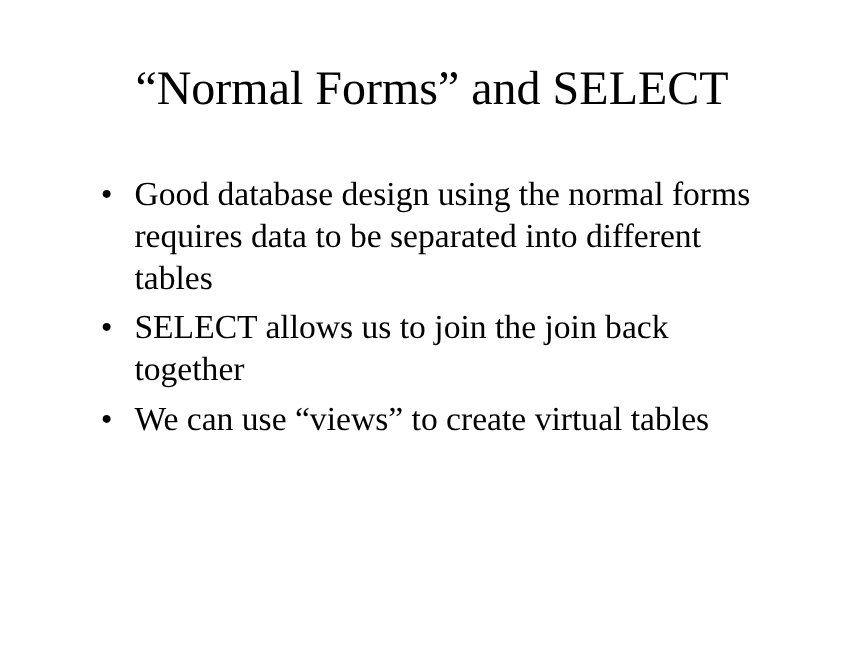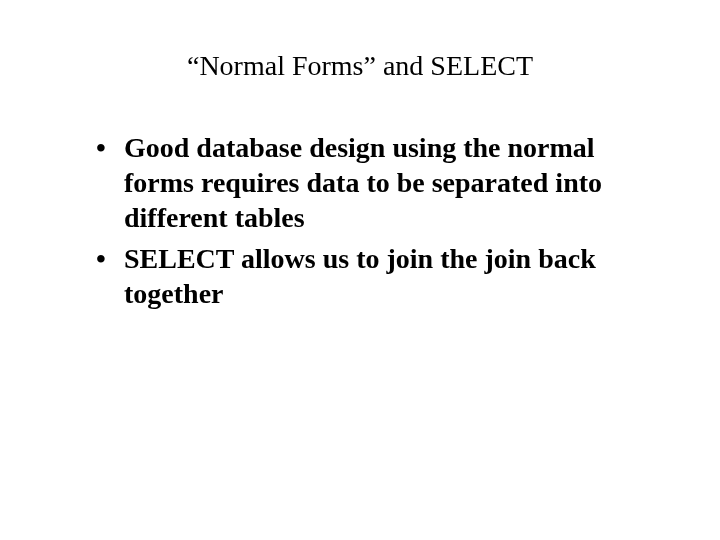--- a/index.html
+++ b/index.html
@@ -11,32 +11,31 @@
     font-family: "Times New Roman", Times, serif;
     color: #000000;
   }
   .slide {
     width: 720px;
     height: 540px;
     box-sizing: border-box;
     padding: 50px 60px 40px 60px;
   }
   .title {
-    font-size: 28px;
+    font-size: 40px;
     text-align: center;
     margin: 0 0 48px 0;
     font-weight: normal;
   }
   ul.bullets {
     list-style: none;
-    margin: 16px;
+    margin: 4px;
     padding: 0 10px 0 20px;
     font-size: 28px;
     line-height: 1.25;
-    font-weight: bold;
   }
   ul.bullets li {
     position: relative;
     padding-left: 28px;
     margin: 0 0 6px 0;
   }
   ul.bullets li::before {
     content: "•";
     position: absolute;
     left: 0;
@@ -51,14 +50,17 @@
 <div class="slide">
   <h1 class="title">“Normal Forms” and SELECT</h1>
 
   <ul class="bullets">
     <li>
       <span>Good database design using the normal forms requires data to be separated into different tables</span>
     </li>
     <li>
       <span>SELECT allows us to join the join back together</span>
     </li>
+    <li>
+      <span>We can use “views” to create virtual tables</span>
+    </li>
   </ul>
 </div>
 
 </body></html>

